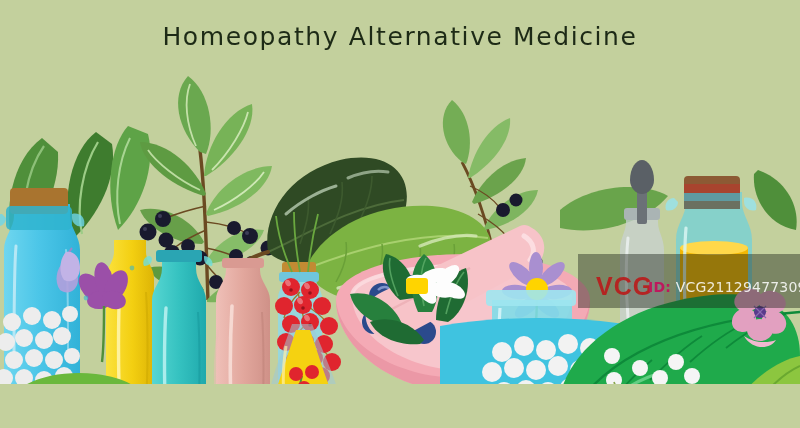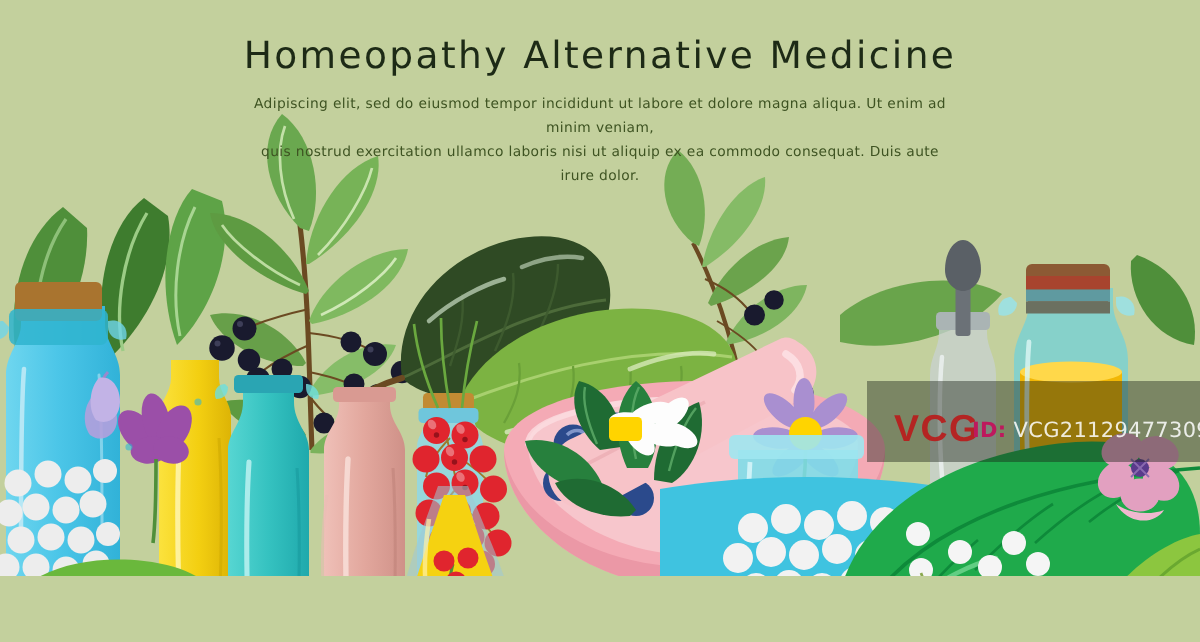--- a/index.html
+++ b/index.html
@@ -587,24 +587,20 @@
       <g fill="#2ab6d8" opacity=".55">
         <circle cx="86" cy="298" r="2.4"></circle>
           <circle cx="132" cy="268" r="2.4"></circle>
       </g>
 
     </g>
   </svg>
 
   <div class="textwrap">
     <h1 class="title">Homeopathy Alternative Medicine</h1>
-    <p class="body-copy">
-      <span>Adipiscing elit, sed do eiusmod tempor incididunt ut labore et dolore magna aliqua. Ut enim ad minim veniam,</span>
-      <span>quis nostrud exercitation ullamco laboris nisi ut aliquip ex ea commodo consequat. Duis aute irure dolor.</span>
-    </p>
   </div>
 
   <div class="wm-band"></div>
   <div class="wm-logo">VCG</div>
   <div class="wm-id">
     <span class="lbl">ID:</span>
     <span>VCG211294773094</span>
   </div>
 
 </div>

